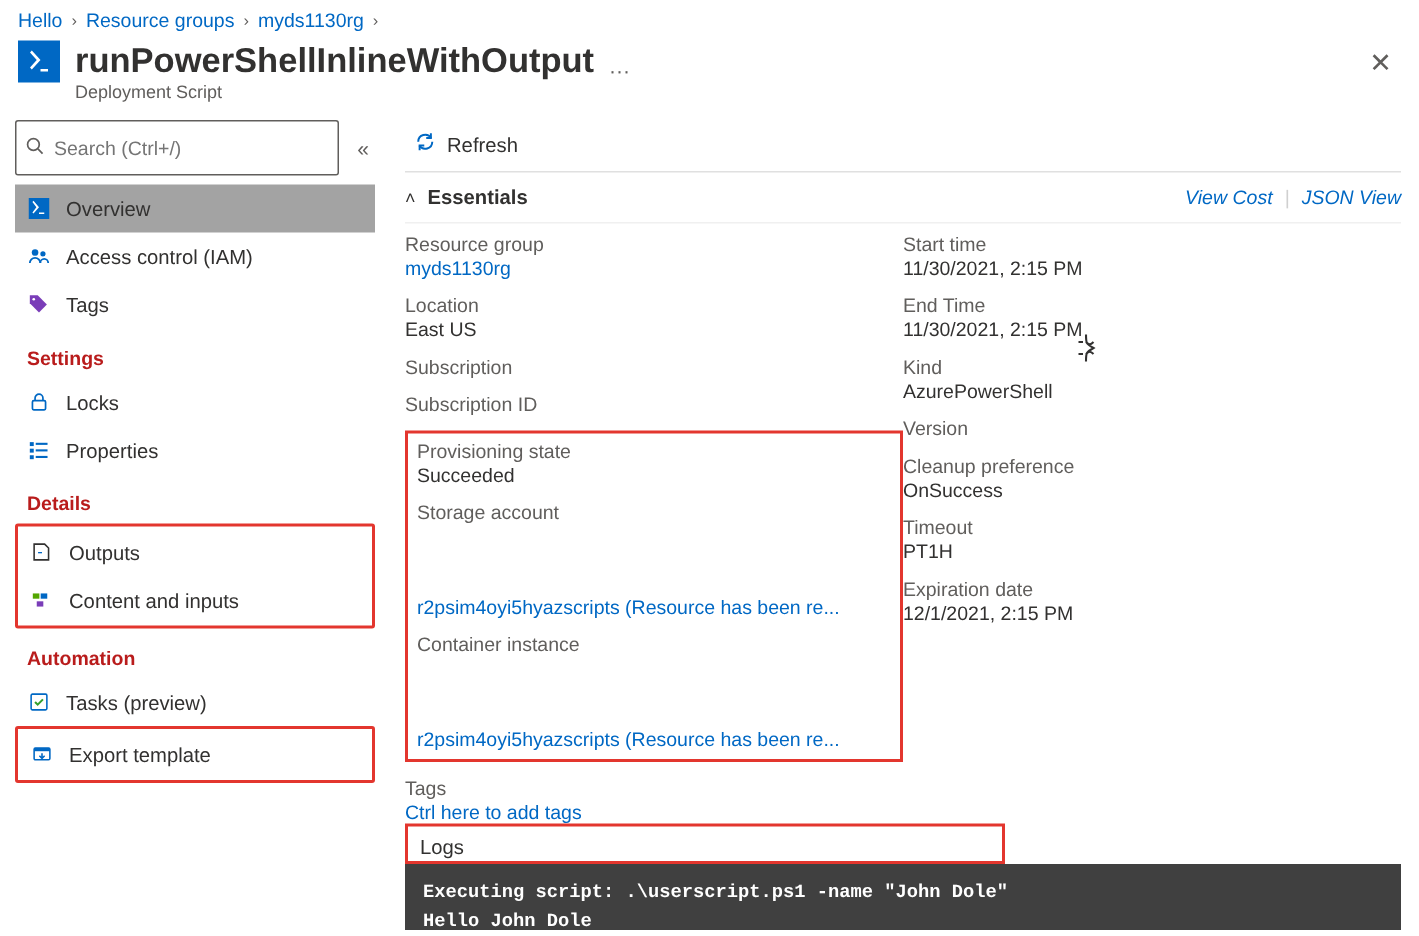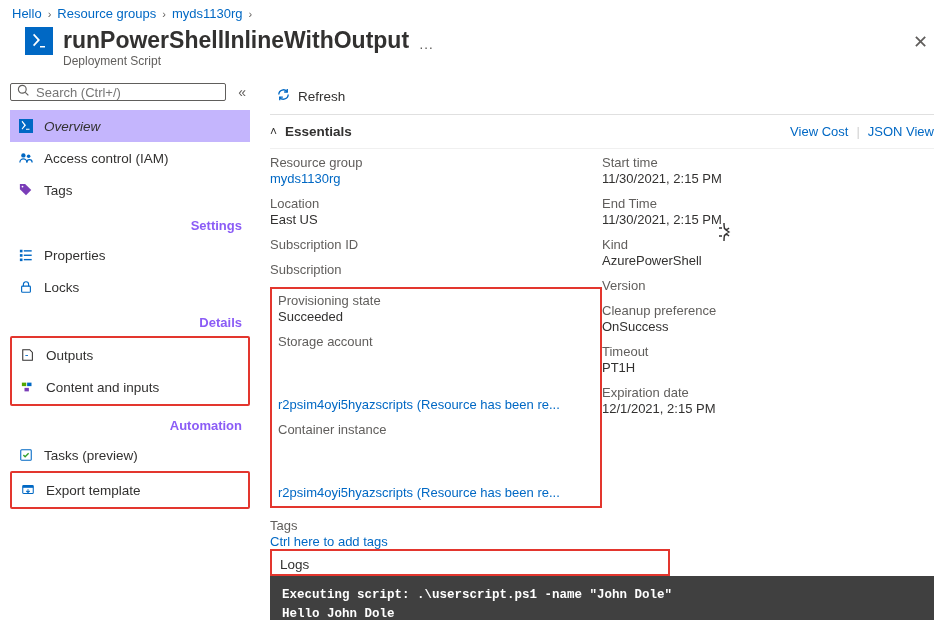--- a/index.html
+++ b/index.html
@@ -19,21 +19,21 @@
     padding: 6px 12px 2px 12px;
     font-size: 13px;
     gap: 6px;
   }
   .breadcrumb .crumb { color: #0068c4; cursor: pointer; }
   .breadcrumb .chev { color: #605e5c; font-size: 11px; }
 
   .header-row {
     display: flex;
     align-items: flex-start;
-    padding: 4px 12px 8px 25px;
+    padding: 4px 12px 8px 12px;
   }
   .title-icon {
     width: 28px; height: 28px;
     background: #0068c4;
     margin-right: 10px;
     display:flex; align-items:center; justify-content:center;
     color:#fff;
   }
   .title-block h1 {
     font-size: 23px;
@@ -62,47 +62,46 @@
   }
   .search-row {
     display:flex; align-items:center; gap:8px; margin-bottom:6px;
   }
   .search-box {
     flex:1;
     display:flex;
     align-items:center;
     border:1px solid #605e5c;
     border-radius:2px;
-    height:18px;
+    height:37px;
     padding:0 6px;
     color:#605e5c;
     gap:6px;
   }
   .search-box input {
     border:none; outline:none; flex:1; font-size:13px; color:#323130;
     background:transparent;
   }
   .collapse-chev { color:#605e5c; font-size:14px; cursor:pointer; padding:4px;}
 
   .nav-item {
     display:flex; align-items:center;
     height:32px;
     padding:0 8px;
     gap:10px;
     cursor:pointer;
     font-size:13.5px;
     color:#323130;
   }
-  .nav-item.active { background:#c4b5fd;font-style:italic; }
+  .nav-item.active { background:#a3a3a3; }
   .nav-group-label {
     font-size:13px;
     font-weight:600;
-    color:#8b5cf6;
+    color:#b91c1c;
     padding:12px 8px 6px 8px;
-    text-align:right;
   }
   .nav-icon { width:16px; height:16px; display:inline-flex; align-items:center; justify-content:center;}
   .red-box { border:2px solid #e3362e; border-radius:2px; }
 
   .main {
     flex:1;
     padding: 2px 12px 0 12px;
     overflow:hidden;
   }
   .toolbar {
@@ -116,21 +115,21 @@
     padding:4px 6px; cursor:pointer;
   }
   .hr { border:none; border-top:1px solid #e0e0e0; margin:0;}
   .essentials-header {
     display:flex; align-items:center;
     height:34px;
     gap:8px;
     border-bottom:1px solid #f0f0f0;
   }
   .essentials-header .lbl { font-weight:600; font-size:13.5px;}
-  .ess-links { margin-left:auto; display:flex; gap:8px; font-size:13px;}
+  .ess-links { margin-left:auto; display:flex; gap:8px; font-size:13px;font-style:italic;}
   .ess-links .divider { color:#d0d0d0;}
 
   .cursor {
     position:absolute; left:460px; top:146px; pointer-events:none;
   }
 
   .ess-grid {
     display:flex;
   }
   .ess-col {
@@ -232,38 +231,38 @@
             <circle cx="4" cy="4" r="1" fill="#fff"></circle>
           </svg>
       </span>
       <span>Tags</span>
     </div>
 
     <div class="nav-group-label">Settings</div>
     <div class="nav-item">
       <span class="nav-icon">
         <svg width="14" height="14" viewBox="0 0 16 16">
+            <rect x="3" y="7" width="10" height="7" rx="1" fill="none" stroke="#0068c4" stroke-width="1.3"></rect>
+            <path d="M5 7V5a3 3 0 016 0v2" fill="none" stroke="#0068c4" stroke-width="1.3"></path>
+          </svg>
+      </span>
+      <span>Locks</span>
+    </div>
+    <div class="nav-item">
+      <span class="nav-icon">
+        <svg width="14" height="14" viewBox="0 0 16 16">
             <rect x="1" y="2" width="3" height="3" fill="#0068c4"></rect>
             <rect x="5.5" y="2.5" width="9" height="1.6" fill="#0068c4"></rect>
             <rect x="1" y="7" width="3" height="3" fill="#0068c4"></rect>
             <rect x="5.5" y="7.5" width="9" height="1.6" fill="#0068c4"></rect>
             <rect x="1" y="12" width="3" height="3" fill="#0068c4"></rect>
             <rect x="5.5" y="12.5" width="9" height="1.6" fill="#0068c4"></rect>
           </svg>
       </span>
       <span>Properties</span>
-    </div>
-    <div class="nav-item">
-      <span class="nav-icon">
-        <svg width="14" height="14" viewBox="0 0 16 16">
-            <rect x="3" y="7" width="10" height="7" rx="1" fill="none" stroke="#0068c4" stroke-width="1.3"></rect>
-            <path d="M5 7V5a3 3 0 016 0v2" fill="none" stroke="#0068c4" stroke-width="1.3"></path>
-          </svg>
-      </span>
-      <span>Locks</span>
     </div>
 
     <div class="nav-group-label">Details</div>
     <div class="red-box" style="padding:1px 0;">
       <div class="nav-item">
         <span class="nav-icon">
           <svg width="14" height="14" viewBox="0 0 16 16">
               <path d="M2 2h8l3 3v9H2V2z" fill="none" stroke="#323130" stroke-width="1.2"></path>
               <rect x="5" y="8" width="3" height="1" fill="#0068c4"></rect>
             </svg>
@@ -337,26 +336,26 @@
       <div class="ess-col" style="max-width:340px;">
         <div class="ess-item">
           <div class="ess-label">Resource group</div>
           <div class="ess-val link">myds1130rg</div>
         </div>
         <div class="ess-item">
           <div class="ess-label">Location</div>
           <div class="ess-val">East US</div>
         </div>
         <div class="ess-item">
+          <div class="ess-label">Subscription</div>
+          <div class="ess-val link"></div>
+        </div>
+        <div class="ess-item">
           <div class="ess-label">Subscription ID</div>
           <div class="ess-val"></div>
-        </div>
-        <div class="ess-item">
-          <div class="ess-label">Subscription</div>
-          <div class="ess-val link"></div>
         </div>
 
         <div class="prov-box">
           <div class="ess-item">
             <div class="ess-label">Provisioning state</div>
             <div class="ess-val">Succeeded</div>
           </div>
           <div class="ess-item">
             <div class="ess-label">Storage account</div>
             <div class="ess-val link truncate">r2psim4oyi5hyazscripts (Resource has been re...</div>

